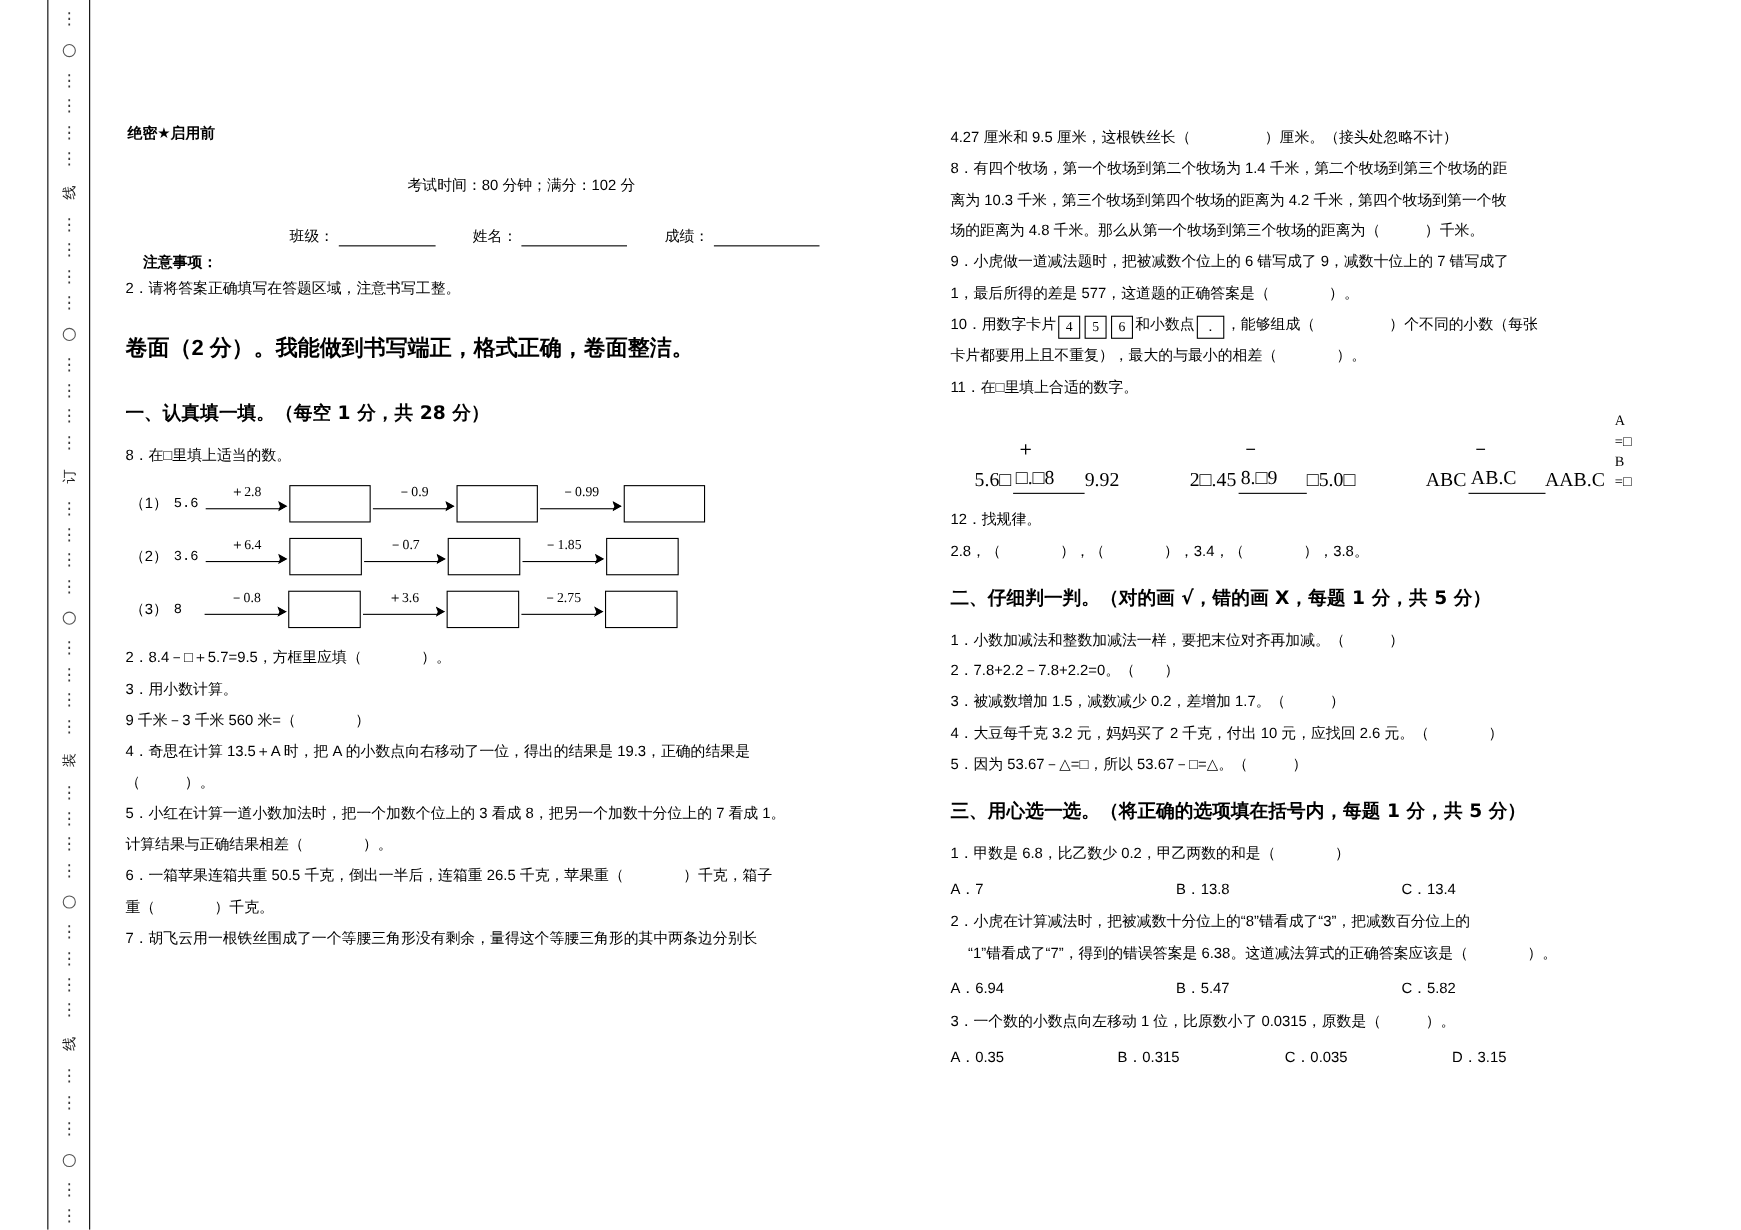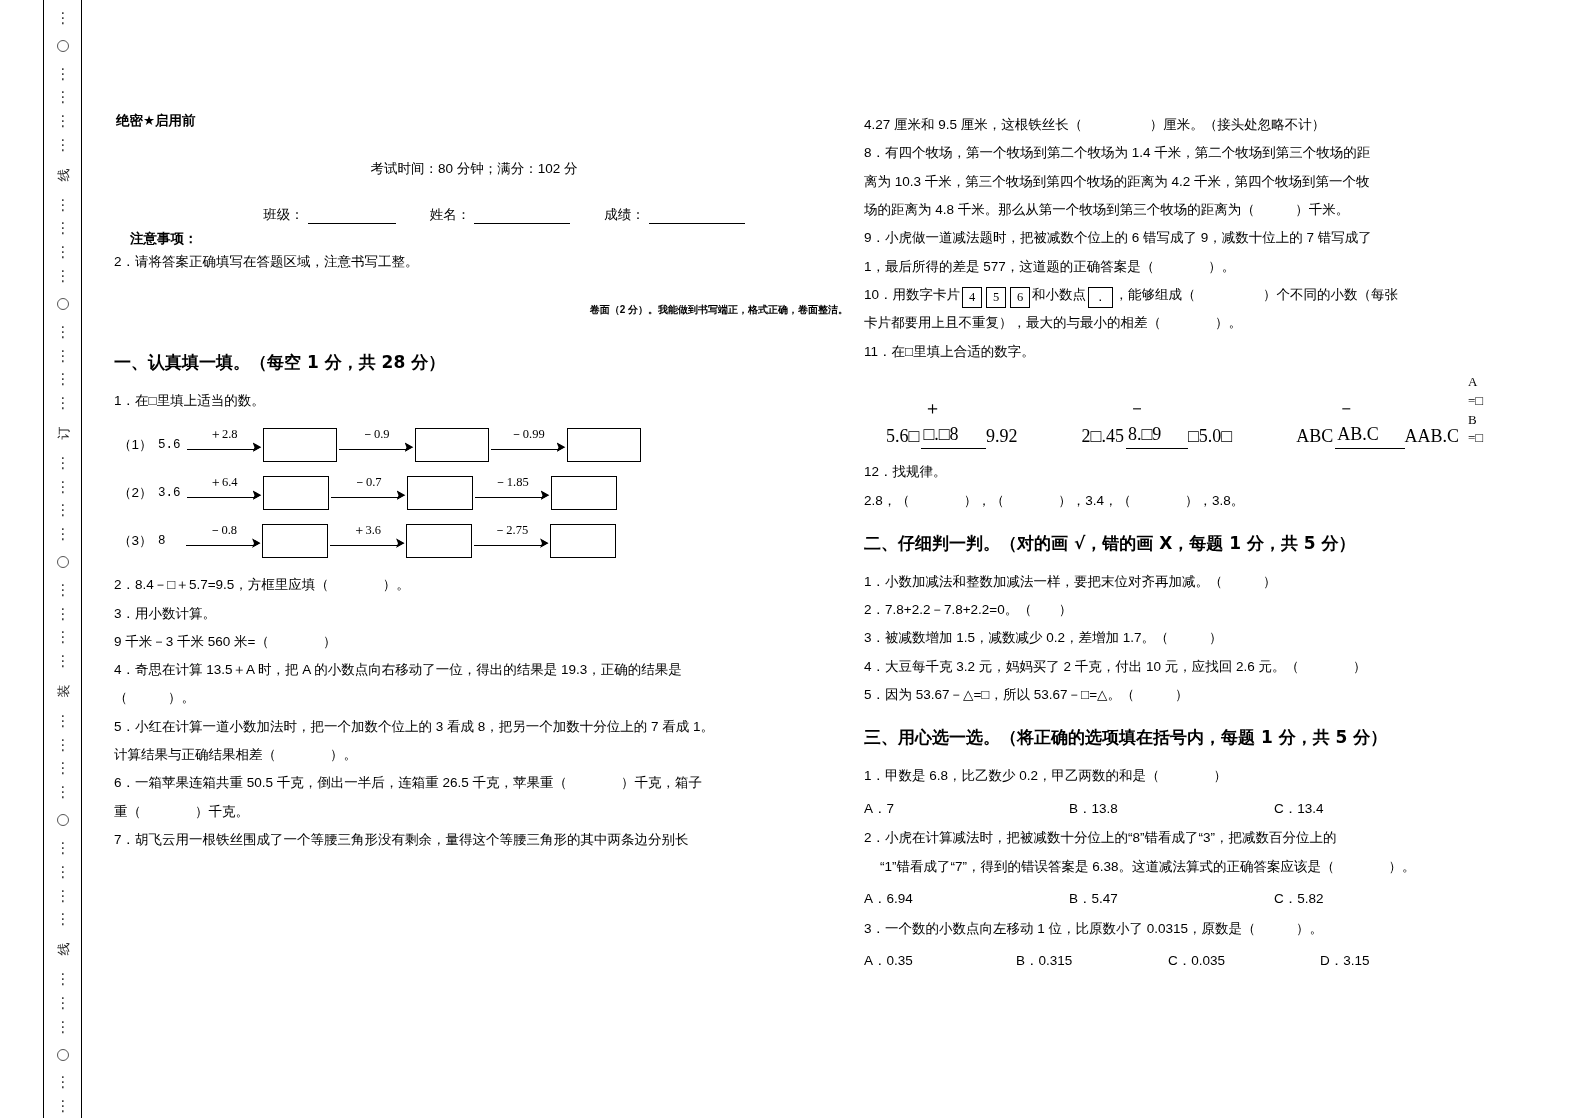--- a/index.html
+++ b/index.html
@@ -121,23 +121,22 @@
   #notes-title {
     font-size: 13.5px; font-weight: bold;
     margin: 6px 0 4px 30px;
   }
   .note-line {
     font-size: 13.5px;
     margin: 2px 0 2px 14px;
     line-height: 1.55;
   }
   #paper-quality {
-    font-size: 10px; font-weight: bold;
+    font-size: 20px; font-weight: bold;
     margin: 30px 0 0 14px;
-    text-align: right;
   }
 
   
   .section-heading {
     font-size: 17px;
     font-weight: bold;
     margin: 34px 0 14px 14px;
     font-family: "DejaVu Sans", sans-serif;
   }
   #col-right .section-heading { margin-left: 0; margin-top: 18px; }
@@ -334,21 +333,21 @@
       </div>
     </div>
 
     <div id="notes-title">注意事项：</div>
     <div class="note-line">2．请将答案正确填写在答题区域，注意书写工整。</div>
 
     <div id="paper-quality">卷面（2 分）。我能做到书写端正，格式正确，卷面整洁。</div>
 
     <div class="section-heading">一、认真填一填。（每空 1 分，共 28 分）</div>
 
-    <div class="q">1．在□里填上适当的数。</div>
+    <div class="q">8．在□里填上适当的数。</div>
 
     <div class="flow-row">
       <span class="flow-label">（1）</span>
       <span class="flow-start">5.6</span>
       <span class="arrow-unit">
         <span class="arrow-op">＋2.8</span>
         <span class="arrow-line"></span>
         <span class="arrow-head"></span>
       </span>
       <span class="flow-box"></span>

